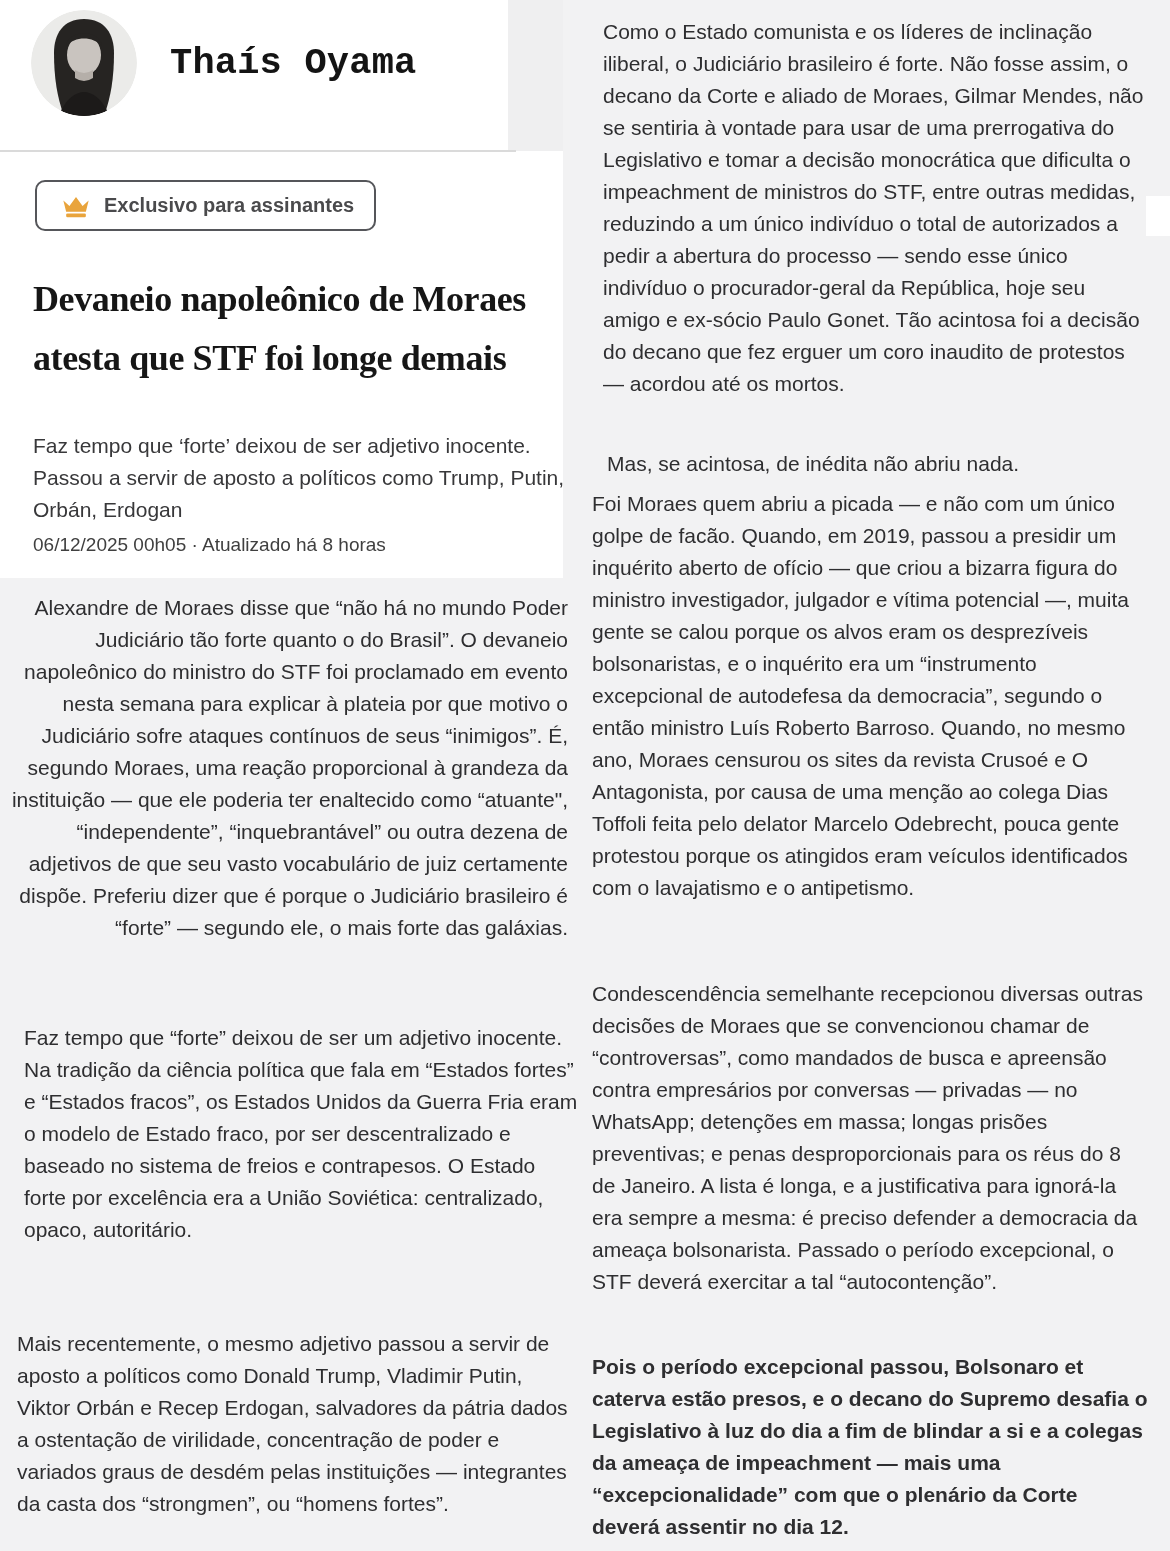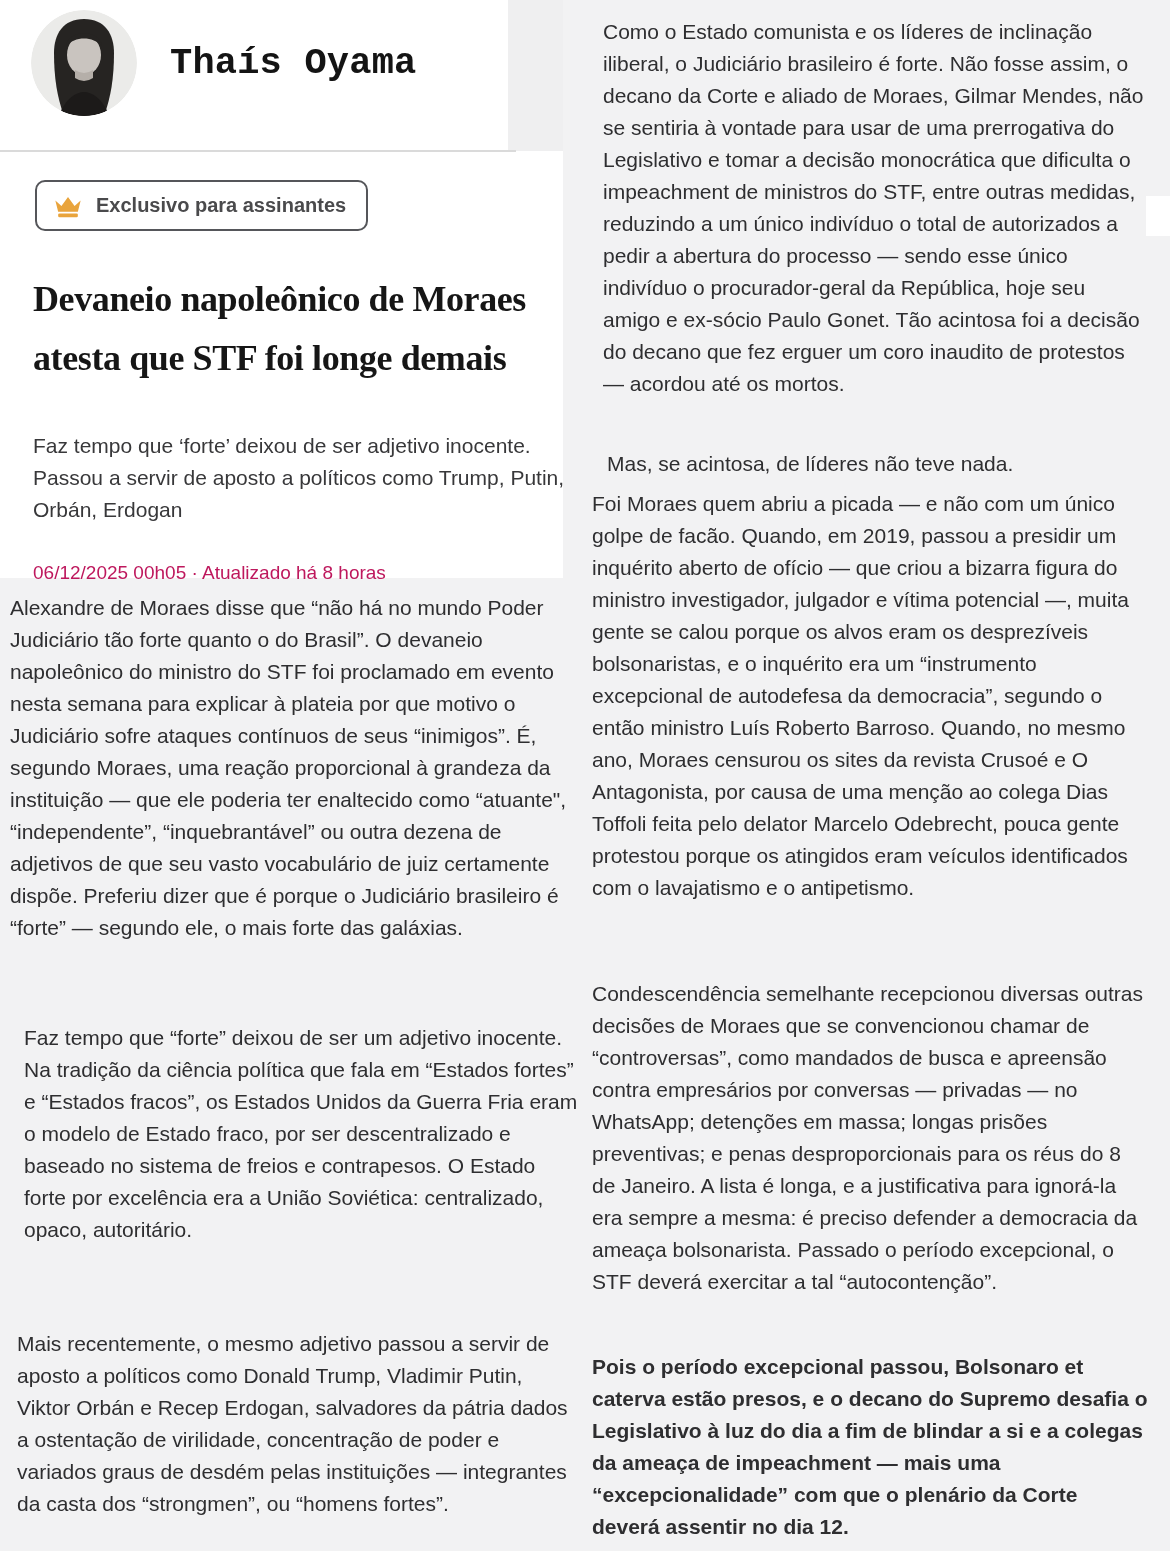--- a/index.html
+++ b/index.html
@@ -20,46 +20,46 @@
   .avatar svg{display:block;width:106px;height:106px;}
 
   .author-name{
     left:170px;top:42px;
     font-family:Liberation Mono, monospace;
     font-size:37px;font-weight:600;color:#141414;letter-spacing:0.2px;
   }
 
   .badge{
     left:35px;top:180px;height:51px;box-sizing:border-box;
-    display:flex;align-items:center;gap:13px;padding:0 20px 0 16px;
+    display:flex;align-items:center;gap:13px;padding:0 20px 0 24px;
     background:#ffffff;border:2px solid #55565a;border-radius:10px;
   }
   .badge .crown{width:30px;height:26px;display:block;}
   .badge-label{font-size:20px;font-weight:700;color:#4a4a4c;}
 
   .headline{
     left:33px;top:246px;width:512px;
     font-family:"Liberation Serif","DejaVu Serif",serif;
     font-size:36px;line-height:59px;font-weight:700;color:#161616;
     letter-spacing:-0.4px;
   }
   .subtitle{
     left:33px;top:430px;width:532px;
     font-size:21px;line-height:32px;color:#38383a;
   }
   .dateline{
-    left:33px;top:562px;width:520px;
-    font-size:19px;color:#be185d;
+    left:33px;top:534px;width:520px;
+    font-size:19px;color:#404040;
   }
 
   .para{
     font-size:21px;line-height:32px;color:#2e2e30;margin:0;
   }
   
-  .p-l1{left:10px;top:592px;width:558px;}
+  .p-l1{left:10px;top:592px;width:558px;text-align:right;}
   .p-l2{left:24px;top:1022px;width:558px;}
   .p-l3{left:17px;top:1328px;width:551px;}
   
   .p-r1{left:603px;top:16px;width:545px;}
   .p-r2{left:607px;top:448px;width:540px;}
   .p-r3{left:592px;top:488px;width:557px;}
   .p-r4{left:592px;top:978px;width:557px;}
   .p-r5{left:592px;top:1351px;width:557px;font-weight:bold;}
 
   .white-patch{left:1146px;top:196px;width:24px;height:40px;background:#ffffff;}
@@ -100,18 +100,18 @@
 
 <h1 class="abs headline">Devaneio napoleônico de Moraes atesta que STF foi longe demais</h1>
 <div class="abs subtitle">Faz tempo que ‘forte’ deixou de ser adjetivo inocente. Passou a servir de aposto a políticos como Trump, Putin, Orbán, Erdogan</div>
 <div class="abs dateline">06/12/2025 00h05 · Atualizado há 8 horas</div>
 
 <p class="abs para p-l1">Alexandre de Moraes disse que “não há no mundo Poder Judiciário tão forte quanto o do Brasil”. O devaneio napoleônico do ministro do STF foi proclamado em evento nesta semana para explicar à plateia por que motivo o Judiciário sofre ataques contínuos de seus “inimigos”. É, segundo Moraes, uma reação proporcional à grandeza da instituição — que ele poderia ter enaltecido como “atuante", “independente”, “inquebrantável” ou outra dezena de adjetivos de que seu vasto vocabulário de juiz certamente dispõe. Preferiu dizer que é porque o Judiciário brasileiro é “forte” — segundo ele, o mais forte das galáxias.</p>
 <p class="abs para p-l2">Faz tempo que “forte” deixou de ser um adjetivo inocente. Na tradição da ciência política que fala em “Estados fortes” e “Estados fracos”, os Estados Unidos da Guerra Fria eram o modelo de Estado fraco, por ser descentralizado e baseado no sistema de freios e contrapesos. O Estado forte por excelência era a União Soviética: centralizado, opaco, autoritário.</p>
 <p class="abs para p-l3">Mais recentemente, o mesmo adjetivo passou a servir de aposto a políticos como Donald Trump, Vladimir Putin, Viktor Orbán e Recep Erdogan, salvadores da pátria dados a ostentação de virilidade, concentração de poder e variados graus de desdém pelas instituições — integrantes da casta dos “strongmen”, ou “homens fortes”.</p>
 
 <p class="abs para p-r1">Como o Estado comunista e os líderes de inclinação iliberal, o Judiciário brasileiro é forte. Não fosse assim, o decano da Corte e aliado de Moraes, Gilmar Mendes, não se sentiria à vontade para usar de uma prerrogativa do Legislativo e tomar a decisão monocrática que dificulta o impeachment de ministros do STF, entre outras medidas, reduzindo a um único indivíduo o total de autorizados a pedir a abertura do processo — sendo esse único indivíduo o procurador-geral da República, hoje seu amigo e ex-sócio Paulo Gonet. Tão acintosa foi a decisão do decano que fez erguer um coro inaudito de protestos — acordou até os mortos.</p>
-<p class="abs para p-r2">Mas, se acintosa, de líderes não teve nada.</p>
+<p class="abs para p-r2">Mas, se acintosa, de inédita não abriu nada.</p>
 <p class="abs para p-r3">Foi Moraes quem abriu a picada — e não com um único golpe de facão. Quando, em 2019, passou a presidir um inquérito aberto de ofício — que criou a bizarra figura do ministro investigador, julgador e vítima potencial —, muita gente se calou porque os alvos eram os desprezíveis bolsonaristas, e o inquérito era um “instrumento excepcional de autodefesa da democracia”, segundo o então ministro Luís Roberto Barroso. Quando, no mesmo ano, Moraes censurou os sites da revista Crusoé e O Antagonista, por causa de uma menção ao colega Dias Toffoli feita pelo delator Marcelo Odebrecht, pouca gente protestou porque os atingidos eram veículos identificados com o lavajatismo e o antipetismo.</p>
 <p class="abs para p-r4">Condescendência semelhante recepcionou diversas outras decisões de Moraes que se convencionou chamar de “controversas”, como mandados de busca e apreensão contra empresários por conversas — privadas — no WhatsApp; detenções em massa; longas prisões preventivas; e penas desproporcionais para os réus do 8 de Janeiro. A lista é longa, e a justificativa para ignorá-la era sempre a mesma: é preciso defender a democracia da ameaça bolsonarista. Passado o período excepcional, o STF deverá exercitar a tal “autocontenção”.</p>
 <p class="abs para p-r5">Pois o período excepcional passou, Bolsonaro et caterva estão presos, e o decano do Supremo desafia o Legislativo à luz do dia a fim de blindar a si e a colegas da ameaça de impeachment — mais uma “excepcionalidade” com que o plenário da Corte deverá assentir no dia 12.</p>
 
 <div class="abs white-patch"></div>
 
 </body></html>

